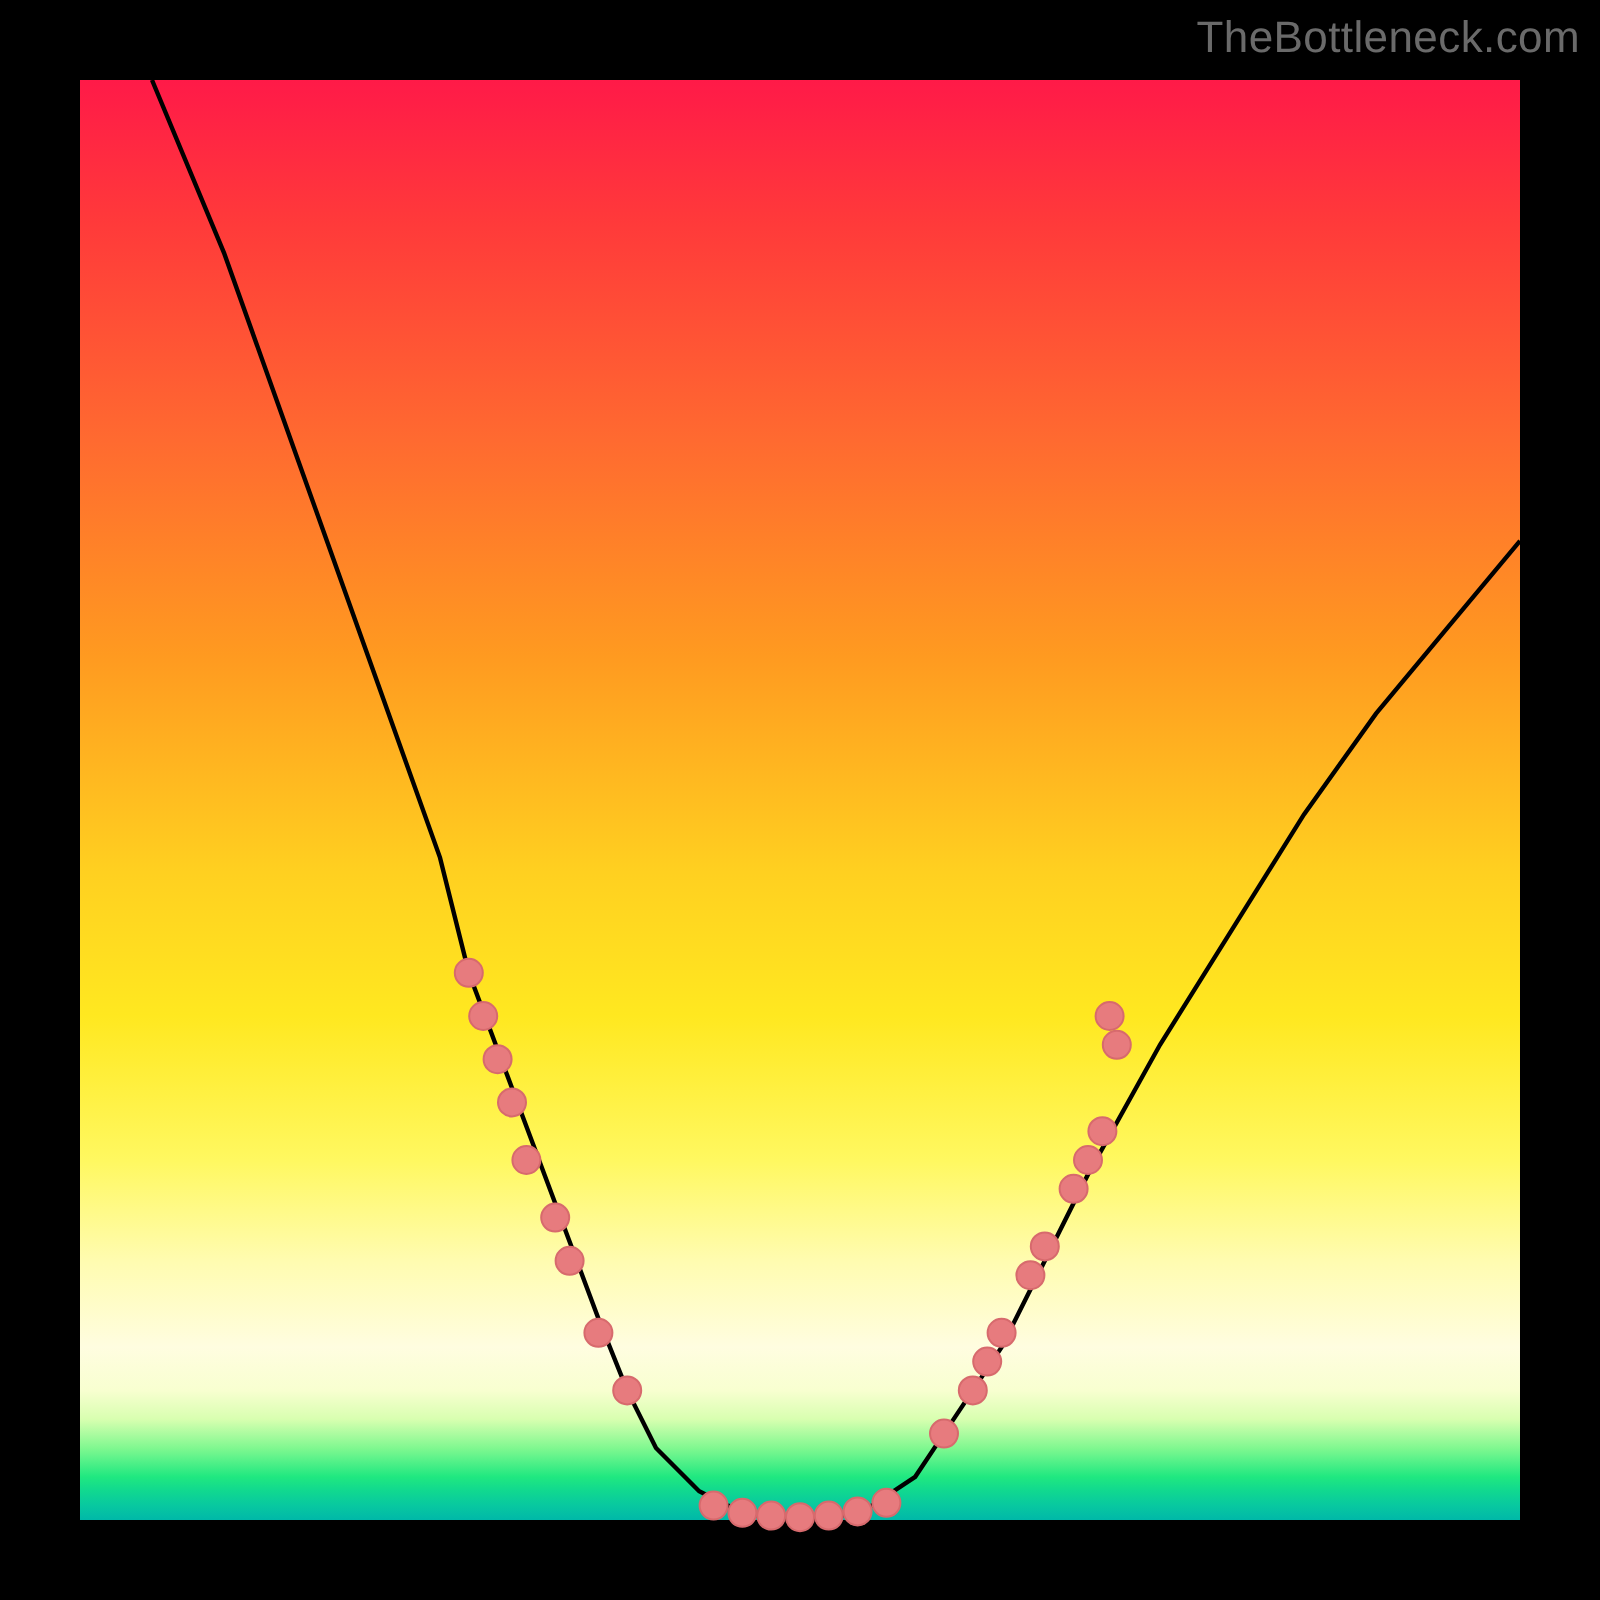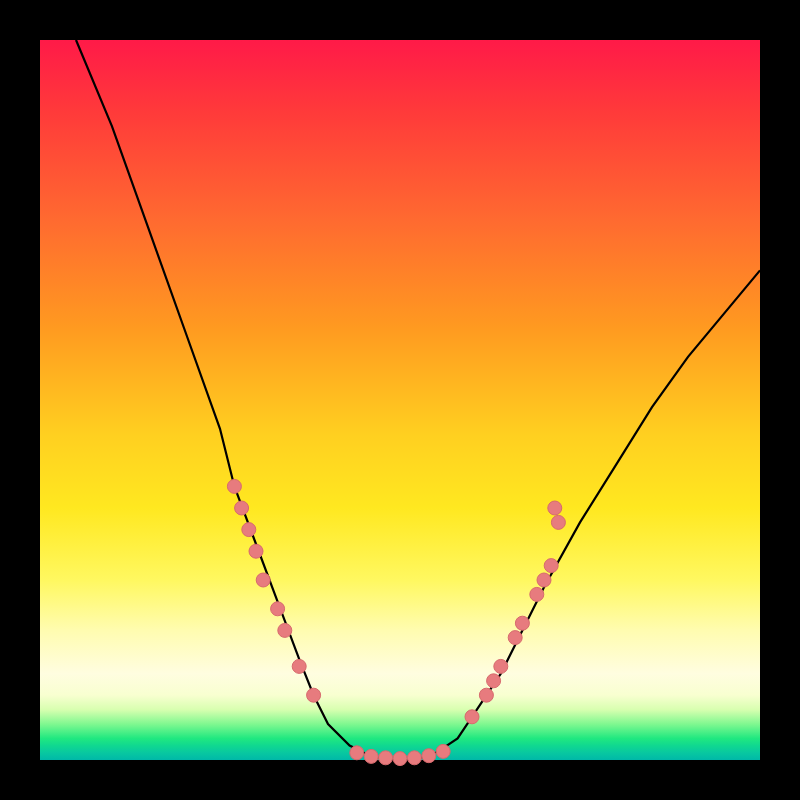--- a/index.html
+++ b/index.html
@@ -57,20 +57,21 @@
     color: #6a6a6a;
     font-size: 22px;
     letter-spacing: 0.2px;
     font-weight: 500;
   }
 </style>
 </head>
 <body>
 
 <div class="frame">
+  <div class="watermark">TheBottleneck.com</div>
   <div class="plot-area">
     <svg class="curve" viewBox="0 0 720 720">
       <g id="curve-layer">
           <path d="M36.0 0.0 L72.0 86.4 L108.0 187.2 L144.0 288.0 L180.0 388.8 L194.4 446.4 L216.0 504.0 L237.6 561.6 L259.2 619.2 L273.6 655.2 L288.0 684.0 L309.6 705.6 L324.0 712.8 L345.6 720.0 L360.0 720.0 L374.4 720.0 L396.0 712.8 L417.6 698.4 L432.0 676.8 L460.8 633.6 L489.6 576.0 L504.0 547.2 L540.0 482.4 L576.0 424.8 L612.0 367.2 L648.0 316.8 L684.0 273.6 L720.0 230.4 " fill="none" stroke="#000000" stroke-width="2.2"></path>
         </g>
       <g id="marker-layer">
           <circle cx="194.4" cy="446.4" r="7" fill="#e77b7e" stroke="#d76a6d" stroke-width="1"></circle>
           <circle cx="201.6" cy="468.0" r="7" fill="#e77b7e" stroke="#d76a6d" stroke-width="1"></circle>
           <circle cx="208.8" cy="489.6" r="7" fill="#e77b7e" stroke="#d76a6d" stroke-width="1"></circle>
           <circle cx="216.0" cy="511.2" r="7" fill="#e77b7e" stroke="#d76a6d" stroke-width="1"></circle>

